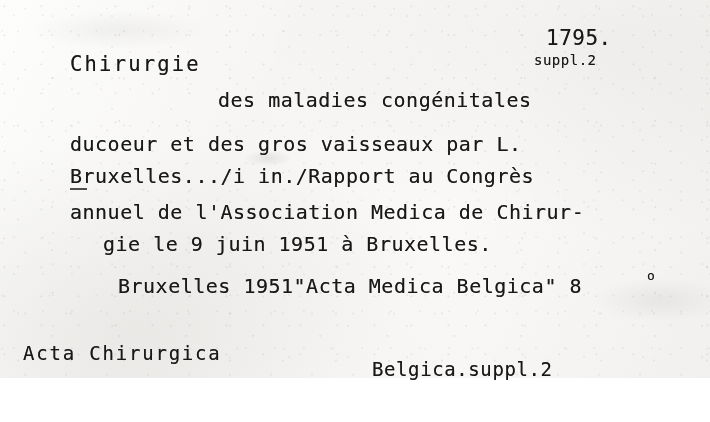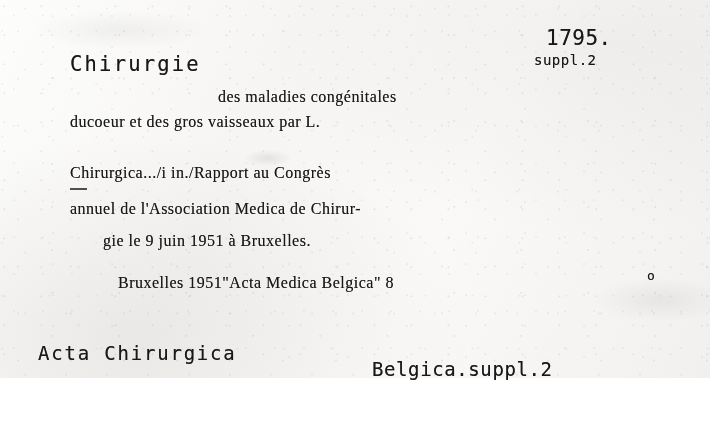--- a/index.html
+++ b/index.html
@@ -56,39 +56,39 @@
   }
 
   .tx {
     position: absolute;
     color: #1a1a1a;
     white-space: pre;
     font-family: "DejaVu Sans Mono", monospace;
     letter-spacing: 0.5px;
     text-shadow: 0 0 0.6px rgba(30,30,30,0.55);
   }
-  .body  { font-size: 16px; font-family: Liberation Serif, serif; }
+  .body  { font-size: 20px; }
   .small { font-size: 19px; }
 
   
   #year      { left: 546px; top: 26px;  font-size: 21px; }
   #suppl-top { left: 534px; top: 52px;  font-size: 14px; }
   #subject   { left: 70px;  top: 52px;  font-size: 20.5px; letter-spacing: 2.2px; }
 
   #l1 { left: 218px; top: 88px; }
-  #l2 { left: 70px;  top: 113px; }
+  #l2 { left: 70px;  top: 132px; }
   #l3 { left: 70px;  top: 164px; }
   #l4 { left: 70px;  top: 200px; }
   #l5 { left: 103px; top: 232px; }
 
   #imp1 { left: 118px; top: 274px; }
   #deg  { left: 647px; top: 268px; font-size: 13px; }
   #imp2 { left: 66px;  top: 310px; }
 
-  #foot-left  { left: 38px;  top: 342px; letter-spacing: 1.8px; text-align: right; }
+  #foot-left  { left: 23px;  top: 342px; letter-spacing: 1.8px; text-align: right; }
   #foot-right { left: 372px; top: 338px; letter-spacing: 0.6px; margin-top: 20px; }
 
   
   #underline-c {
     position: absolute;
     left: 70px;
     top: 188px;
     width: 17px;
     height: 1.5px;
     background: rgba(26,26,26,0.75);
@@ -103,21 +103,21 @@
   <div id="blotches"></div>
 
   <div class="tx" id="year">1795.</div>
 
   <div class="tx" id="suppl-top">suppl.2</div>
 
   <div class="tx" id="subject">Chirurgie</div>
 
   <div class="tx body" id="l1">des maladies congénitales</div>
   <div class="tx body" id="l2">ducoeur et des gros vaisseaux par L.</div>
-  <div class="tx body" id="l3">Chirurgica.../i in./Rapport au Congrès</div>
+  <div class="tx body" id="l3">Bruxelles.../i in./Rapport au Congrès</div>
   <div id="underline-c"></div>
   <div class="tx body" id="l4">annuel de l'Association Medica de Chirur-</div>
   <div class="tx body" id="l5">gie le 9 juin 1951 à Bruxelles.</div>
 
   <div class="tx body" id="imp1">Bruxelles 1951"Acta Medica Belgica" 8</div>
   <div class="tx" id="deg">o</div>
 
   <div class="tx small" id="foot-left">Acta Chirurgica</div>
   <div class="tx small" id="foot-right">Belgica.suppl.2</div>
 

